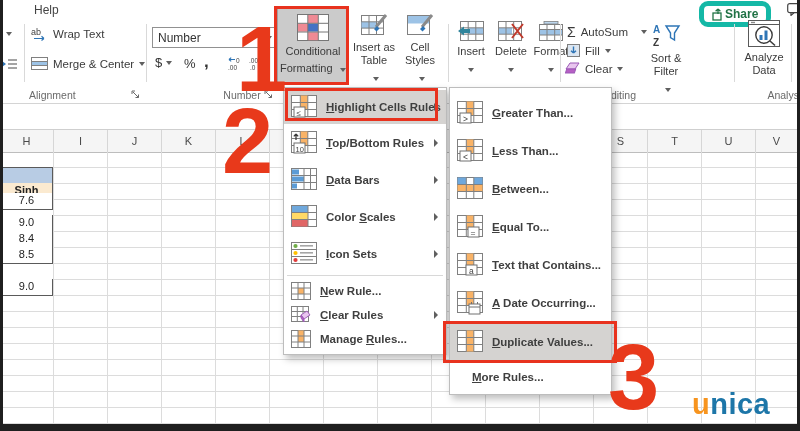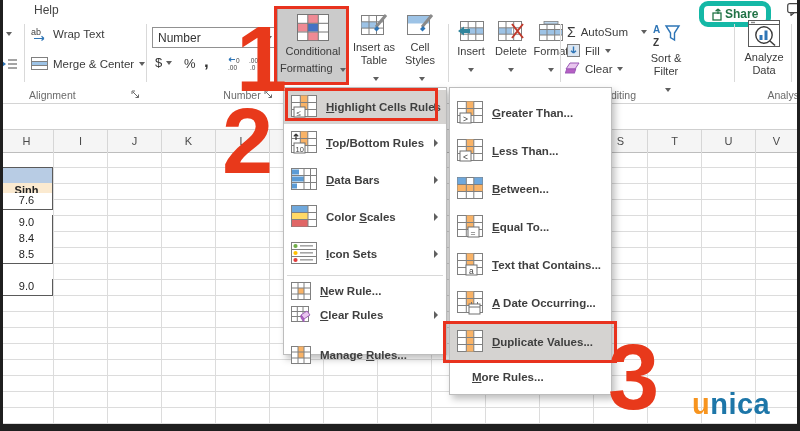--- a/index.html
+++ b/index.html
@@ -357,21 +357,21 @@
       <svg width="20" height="18" viewBox="0 0 20 18">
         <rect x="0.5" y="0.5" width="17" height="15" fill="#fff" stroke="#808080"></rect>
         <path d="M6.3 0.5 V15.5 M12 0.5 V15.5 M0.5 5.5 H17.5 M0.5 10.5 H17.5" stroke="#808080" fill="none"></path>
         <polygon points="10,9 16,5 19,9 13,13" fill="#e9c6ef" stroke="#9b59b6" stroke-width="0.9"></polygon>
         <polygon points="10,9 13,13 13,16 10,12" fill="#b65fc4" stroke="#9b59b6" stroke-width="0.9"></polygon>
       </svg>
       <span class="mi-label"><u>C</u>lear Rules</span>
       <span class="chev-r"></span>
     </div>
 
-    <div class="mi" style="height:24px;margin-top:16px;">
+    <div class="mi" style="height:24px;">
       <svg width="20" height="18" viewBox="0 0 20 18">
         <rect x="0.5" y="0.5" width="19" height="17" fill="#fff" stroke="#808080"></rect>
         <rect x="7" y="0.5" width="6" height="11.5" fill="#f9b367"></rect>
         <path d="M7 0.5 V17.5 M13 0.5 V17.5 M0.5 6 H19.5 M0.5 12 H19.5" stroke="#808080" fill="none"></path>
       </svg>
       <span class="mi-label">Manage <u>R</u>ules...</span>
     </div>
   </div>
 
   <div class="abs panel" style="left:449px;top:87px;width:163px;height:308px;padding-top:6px;">

